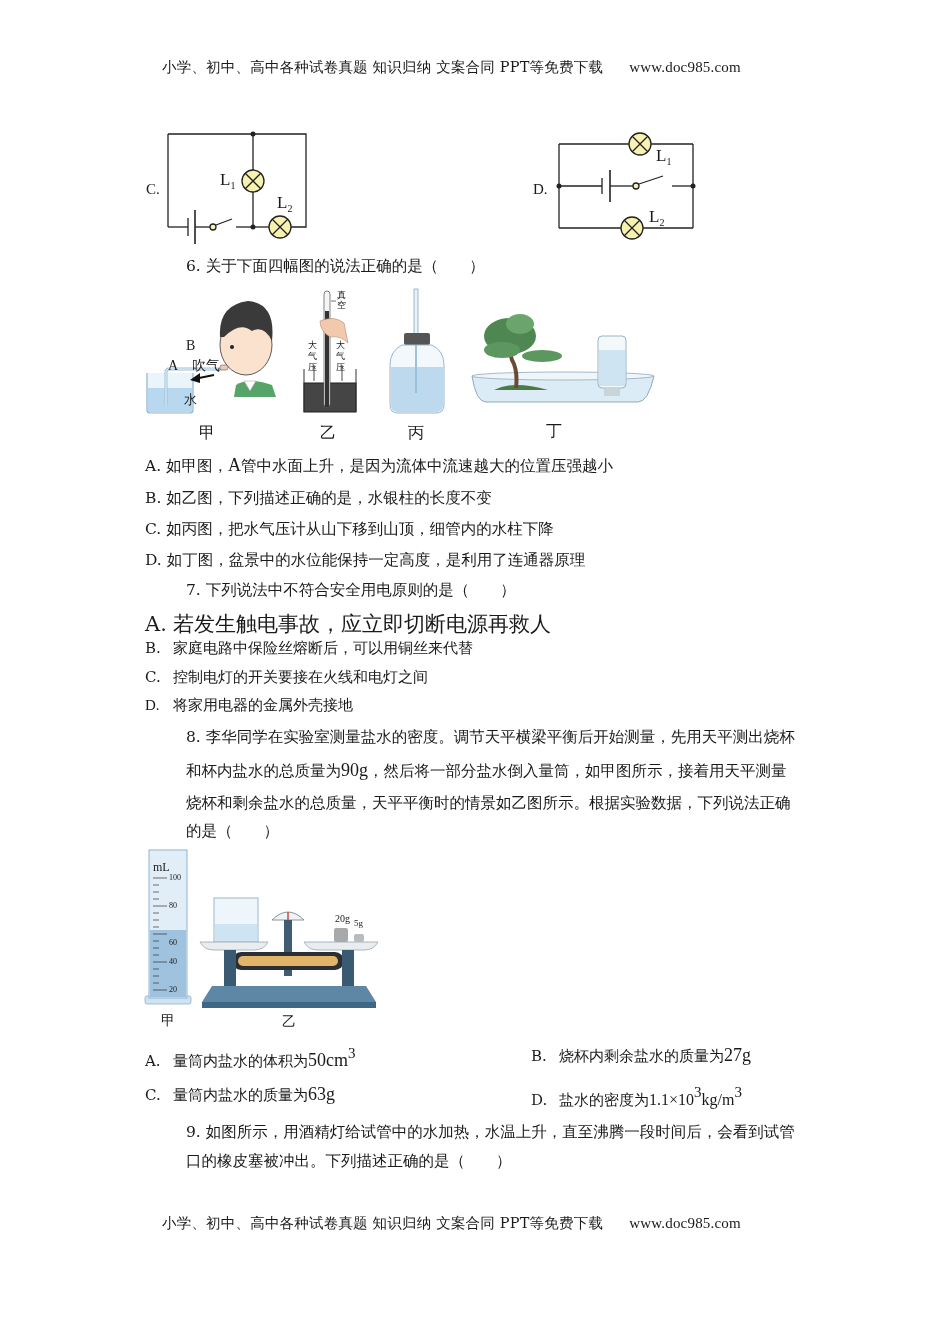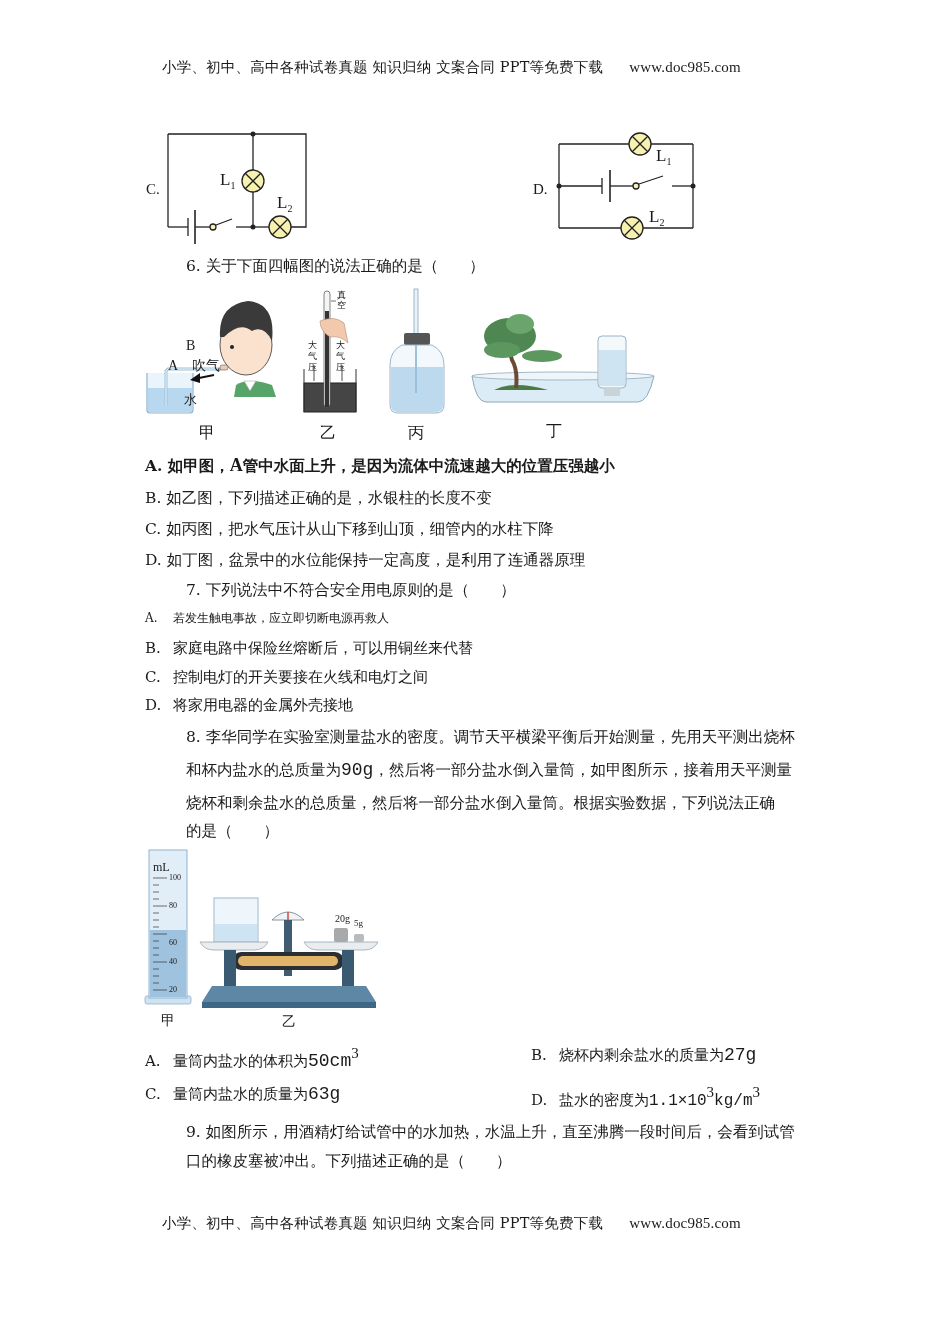--- a/index.html
+++ b/index.html
@@ -5,21 +5,21 @@
   html, body { margin: 0; padding: 0; background: #ffffff; }
   body { width: 950px; height: 1344px; position: relative; overflow: hidden;
          font-family: "DejaVu Serif", "Liberation Serif", serif; color: #1a1a1a; }
   .abs { position: absolute; }
   .hdr { font-size: 14.5px; white-space: nowrap; letter-spacing: 0.2px; }
   .hdr .url { margin-left: 26px; font-family: "Liberation Serif", serif; font-size: 15px; }
   .q { font-size: 15.5px; white-space: nowrap; margin-left: 41px; }
   .opt { font-size: 15.5px; white-space: nowrap; }
   .lbl { font-family: "Liberation Serif", serif; font-size: 15px; }
   .cap { font-size: 16px; }
-  .num { font-family: Liberation Mono, monospace; font-size: 18px; }
+  .num { font-family: Liberation Serif, serif; font-size: 18px; }
   sup { font-size: 9px; vertical-align: 8px; }
   svg { overflow: visible; }
 </style>
 </head>
 <body>
 
 <div class="abs hdr" style="left:162px; top:58px;">
   <span>小学、初中、高中各种试卷真题 知识归纳 文案合同 PPT等免费下载</span><span class="url">www.doc985.com</span>
 </div>
 
@@ -155,38 +155,38 @@
   <ellipse cx="42" cy="26" rx="26" ry="18" fill="#4f8752"></ellipse>
   <ellipse cx="34" cy="40" rx="18" ry="8" fill="#5c9760"></ellipse>
   <ellipse cx="74" cy="46" rx="20" ry="6" fill="#5c9760"></ellipse>
   <ellipse cx="52" cy="14" rx="14" ry="10" fill="#6aa56c"></ellipse>
   <rect x="130" y="26" width="28" height="52" rx="4" fill="#f3f8fb" stroke="#9cb3c4" stroke-width="1"></rect>
   <rect x="131" y="40" width="26" height="36" fill="#cfe4f2"></rect>
   <rect x="136" y="78" width="16" height="8" fill="#c9d3da"></rect>
 </svg>
 <div class="abs cap" style="left:546px; top:421px;">丁</div>
 
-<div class="abs opt" style="left:145px; top:455px;font-weight:bold;">
+<div class="abs opt" style="left:145px; top:455px;">
   <span>A. 如甲图，</span><span class="lbl" style="font-size:18px;">A</span><span>管中水面上升，是因为流体中流速越大的位置压强越小</span>
 </div>
 <div class="abs opt" style="left:145px; top:488px;">B. 如乙图，下列描述正确的是，水银柱的长度不变</div>
 <div class="abs opt" style="left:145px; top:519px;">C. 如丙图，把水气压计从山下移到山顶，细管内的水柱下降</div>
 <div class="abs opt" style="left:145px; top:550px;">D. 如丁图，盆景中的水位能保持一定高度，是利用了连通器原理</div>
 
 <div class="abs q" style="left:145px; top:580px;">7. 下列说法中不符合安全用电原则的是（　　）</div>
-<div class="abs opt" style="left:145px; top:610px; font-size:12px;"><span style="display:inline-block; width:28px;">A.</span><span>若发生触电事故，应立即切断电源再救人</span></div>
+<div class="abs opt" style="left:145px; top:610px; font-size:21px;"><span style="display:inline-block; width:28px;">A.</span><span>若发生触电事故，应立即切断电源再救人</span></div>
 <div class="abs opt" style="left:145px; top:639px; font-size:15px;"><span style="display:inline-block; width:28px;">B.</span><span>家庭电路中保险丝熔断后，可以用铜丝来代替</span></div>
 <div class="abs opt" style="left:145px; top:668px; font-size:15px;"><span style="display:inline-block; width:28px;">C.</span><span>控制电灯的开关要接在火线和电灯之间</span></div>
-<div class="abs opt" style="left:145px; top:696px; font-size:15px;"><span style="display:inline-block; width:28px;">D.</span><span>将家用电器的金属外壳接地</span></div>
+<div class="abs opt" style="left:145px; top:696px; font-size:15px;font-family:Liberation Serif, serif;"><span style="display:inline-block; width:28px;">D.</span><span>将家用电器的金属外壳接地</span></div>
 
 <div class="abs q" style="left:145px; top:727px;">8. 李华同学在实验室测量盐水的密度。调节天平横梁平衡后开始测量，先用天平测出烧杯</div>
 <div class="abs q" style="left:145px; top:760px;">
   <span>和杯内盐水的总质量为</span><span class="num">90g</span><span>，然后将一部分盐水倒入量筒，如甲图所示，接着用天平测量</span>
 </div>
-<div class="abs q" style="left:145px; top:793px;">烧杯和剩余盐水的总质量，然后将一部分盐水倒入量筒。根据实验数据，下列说法正确</div>
+<div class="abs q" style="left:145px; top:793px;">烧杯和剩余盐水的总质量，天平平衡时的情景如乙图所示。根据实验数据，下列说法正确</div>
 <div class="abs q" style="left:145px; top:821px;">的是（　　）</div>
 
 <svg class="abs" style="left:145px; top:848px;" width="50" height="160">
   <rect x="0" y="148" width="46" height="8" rx="2" fill="#cfe2ef" stroke="#8fb3cf" stroke-width="0.8"></rect>
   <rect x="4" y="2" width="38" height="148" fill="#e2eef7" stroke="#8fb3cf" stroke-width="1"></rect>
   <rect x="5" y="82" width="36" height="67" fill="#9fc2de"></rect>
   <g stroke="#333" stroke-width="0.7">
     <line x1="8" y1="30" x2="22" y2="30"></line>
     <line x1="8" y1="37" x2="14" y2="37"></line>
       <line x1="8" y1="44" x2="14" y2="44"></line>

